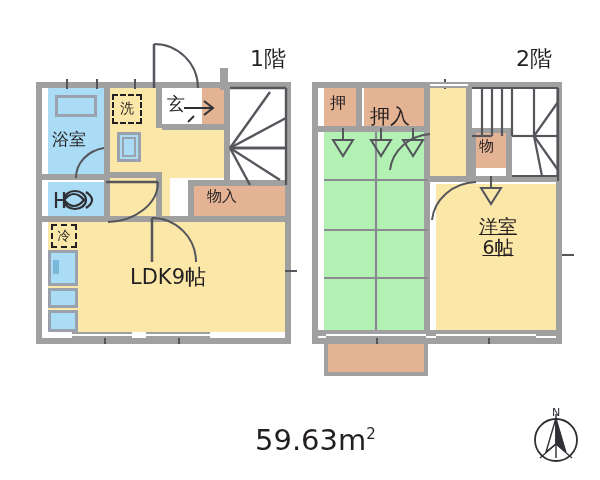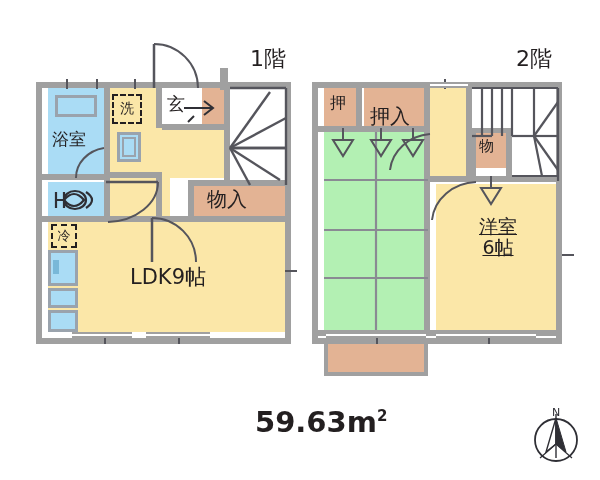--- a/index.html
+++ b/index.html
@@ -155,21 +155,21 @@
         <line x1="0" y1="60" x2="20" y2="97"></line>
       </g>
     </svg>
 
     <div class="abs dashed-box" style="left:70px;top:6px;width:30px;height:30px;">洗</div>
 
     <div class="abs dashed-box" style="left:9px;top:136px;width:26px;height:24px;font-size:13px;">冷</div>
 
     <div class="rtext t-ldk" style="left:88px;top:178px;">LDK9帖</div>
     <div class="rtext t-small" style="left:10px;top:42px;font-size:17px;">浴室</div>
-    <div class="rtext t-small" style="left:165px;top:100px;font-size:20px;">物入</div>
+    <div class="rtext t-small" style="left:165px;top:100px;font-size:15px;">物入</div>
     <div class="rtext t-small" style="left:125px;top:6px;font-size:18px;">玄</div>
 
     <svg class="abs" style="left:140px;top:4px;" width="46" height="34" viewBox="0 0 46 34">
       <path d="M2 16 L30 16 M22 9 L31 16 L22 23" fill="none" stroke="#2f2f35" stroke-width="2"></path>
       <path d="M6 30 L12 24" fill="none" stroke="#2f2f35" stroke-width="2"></path>
     </svg>
 
     <svg class="abs" style="left:108px;top:-46px;" width="60" height="48" viewBox="0 0 60 48">
       <path d="M4 2 L4 46" stroke="#55555c" stroke-width="2.5" fill="none"></path>
       <path d="M4 2 A44 44 0 0 1 48 46" stroke="#55555c" stroke-width="2" fill="none"></path>
@@ -298,21 +298,21 @@
     <div class="abs tick" style="left:170px;top:244px;width:2px;height:12px;"></div>
     <div class="abs tick" style="left:244px;top:166px;width:12px;height:2px;"></div>
     <div class="abs tick" style="left:126px;top:-9px;width:2px;height:10px;"></div>
 
     <div class="abs" style="left:112px;top:-6px;width:38px;height:6px;background:#ffffff;border-top:2px solid #a0a0a0;border-bottom:2px solid #a0a0a0;"></div>
 
     <div class="abs" style="left:8px;top:244px;width:100px;height:6px;background:#ffffff;border-top:2px solid #a0a0a0;border-bottom:2px solid #a0a0a0;"></div>
     <div class="abs" style="left:118px;top:244px;width:100px;height:6px;background:#ffffff;border-top:2px solid #a0a0a0;border-bottom:2px solid #a0a0a0;"></div>
   </div>
 
-  <div class="abs area-caption" style="left:255px;top:405px;font-weight:bold;">
+  <div class="abs area-caption" style="left:255px;top:423px;">
     <span>59.63</span><span>m</span><span class="area-sup">2</span>
   </div>
 
   <svg class="compass" style="left:528px;top:404px;" width="56" height="60" viewBox="0 0 56 60">
     <circle cx="28" cy="36" r="21" fill="none" stroke="#2f2f35" stroke-width="1.8"></circle>
     <path d="M28 10 L28 54" stroke="#2f2f35" stroke-width="1.4" fill="none"></path>
     <path d="M28 14 L38 48 L28 40 Z" fill="#2f2f35" stroke="#2f2f35" stroke-width="1"></path>
     <path d="M28 14 L18 48 L28 40 Z" fill="none" stroke="#2f2f35" stroke-width="1.4"></path>
     <path d="M28 40 L12 54 M28 40 L44 54" stroke="#2f2f35" stroke-width="1.2" fill="none"></path>
     <text x="28" y="12" font-size="11" text-anchor="middle" fill="#2f2f35" font-family="'DejaVu Sans','Liberation Sans',sans-serif">N</text>

